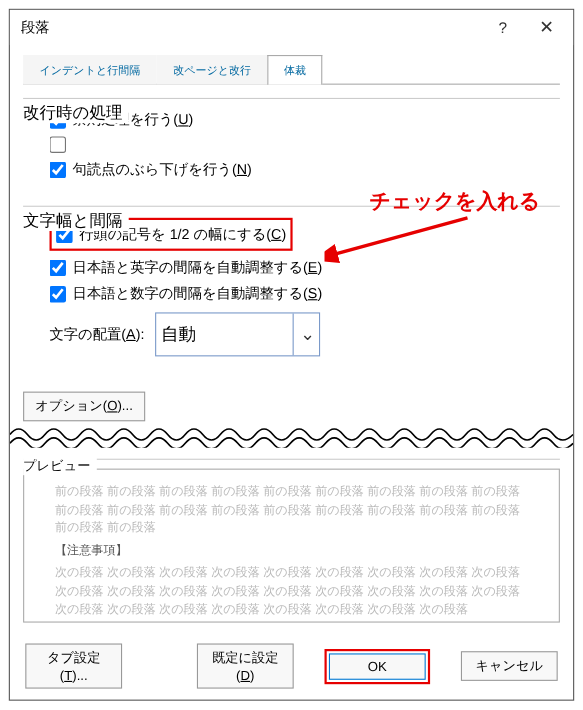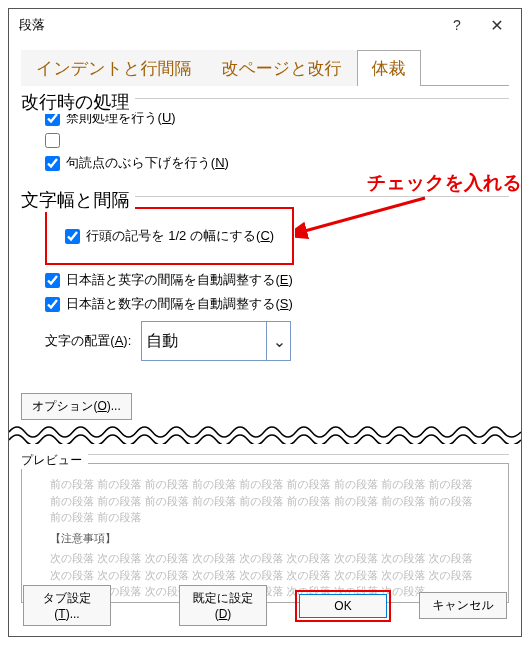--- a/index.html
+++ b/index.html
@@ -4,46 +4,46 @@
   <style>
     * { margin: 0; padding: 0; box-sizing: border-box; font-family: "Yu Gothic UI", "Meiryo", sans-serif; }
     body { background: #fff; width: 530px; height: 645px; position: relative; }
     .window { position: absolute; top: 8px; left: 8px; width: 514px; height: 629px; border: 1px solid #555; background: #fff; }
     .titlebar { height: 32px; display: flex; align-items: center; padding: 0 4px 0 10px; background: #fff; }
     .titlebar-title { font-size: 13px; flex: 1; }
     .titlebar-btn { width: 40px; height: 28px; display: flex; align-items: center; justify-content: center; font-size: 14px; color: #333; }
     .titlebar-btn.close { font-size: 16px; }
     .content { padding: 8px 12px 0; }
     .tabs { display: flex; border-bottom: 1px solid #aaa; margin-bottom: 12px; }
-    .tab { padding: 6px 14px; font-size: 17px; border: 1px solid transparent; border-bottom: none; position: relative; top: 1px; background: #f5f5f5; color: #a16207; }
+    .tab { padding: 6px 14px; font-size: 10px; border: 1px solid transparent; border-bottom: none; position: relative; top: 1px; background: #f5f5f5; color: #0369a1; }
     .tab.active { border-color: #aaa; background: #fff; top: 1px; }
-    .group-label { font-size: 18px; margin-bottom: 6px; }
+    .group-label { font-size: 15px; margin-bottom: 6px; margin-top: 12px; }
     .group-box { border-top: 1px solid #ccc; margin-bottom: 12px; position: relative; }
     .group-box .group-label { position: absolute; top: -9px; left: 0; background: #fff; padding-right: 6px; }
     .group-content { padding: 10px 0 6px 24px; }
     .checkbox-row { display: flex; align-items: center; font-size: 13px; margin-bottom: 6px; }
     .checkbox-row input[type=checkbox] { width: 15px; height: 15px; margin-right: 6px; }
-    .highlight-box { border: 2.5px solid #e60000; padding: 18px; display: inline-flex; align-items: center; }
+    .highlight-box { border: 2.5px solid #e60000; padding: 4px; display: inline-flex; align-items: center; }
     .field-row { display: flex; align-items: center; margin-top: 8px; margin-bottom: 8px; }
     .field-label { font-size: 13px; margin-right: 10px; }
     .select-box { border: 1px solid #7a99c9; height: 40px; display: flex; align-items: center; padding: 0 4px; width: 150px; justify-content: space-between; }
     .select-box .chev { color: #333; border-left: 1px solid #7a99c9; padding-left: 6px; margin-left: 6px; height: 100%; display: flex; align-items: center; }
     .btn { border: 1px solid #999; background: #f8f8f8; font-size: 12px; padding: 4px 10px; cursor: pointer; }
     .option-btn { margin-top: 6px; margin-bottom: 10px; }
     .wavy { height: 20px; width: calc(100% + 24px); margin-left: -12px; background: repeating-linear-gradient(90deg, transparent 0 1px); position: relative; }
     .wavy svg { width: 100%; height: 26px; margin-top: -12px; }
     .preview-label { font-size: 12px; margin-top: 6px; }
     .preview-box { border: 1px solid #aaa; height: 140px; margin-top: 8px; padding: 12px 28px; font-size: 11px; color: #bbb; line-height: 1.5; overflow: hidden; }
     .preview-box .dark { color: #555; margin: 4px 0; }
     .footer { position: absolute; bottom: 10px; left: 14px; right: 14px; display: flex; gap: 28px; align-items: center; }
     .footer .spacer { flex: 1; }
     .ok-btn-wrap { border: 2.5px solid #e60000; padding: 2px; }
     .ok-btn-wrap .btn { width: 78px; border: 1px solid #0078d4; }
     .footer .btn { width: 88px; padding: 4px 8px; }
-    .annotation { position: absolute; top: 170px; right: 8px; color: #e60000; font-size: 19px; font-weight: bold; }
+    .annotation { position: absolute; top: 170px; right: 39px; color: #e60000; font-size: 19px; font-weight: bold; }
     .arrow { position: absolute; top: 194px; left: 295px; }
     .preview-hr { border-top: 1px solid #ccc; margin-top: 4px; position: relative; }
     .preview-hr .preview-label { position: absolute; top: -9px; left: 0; background: #fff; padding-right: 6px; }
     u { text-decoration: underline; }
   </style>
 </head>
 <body>
 
 <div class="window">
   <div class="titlebar">

